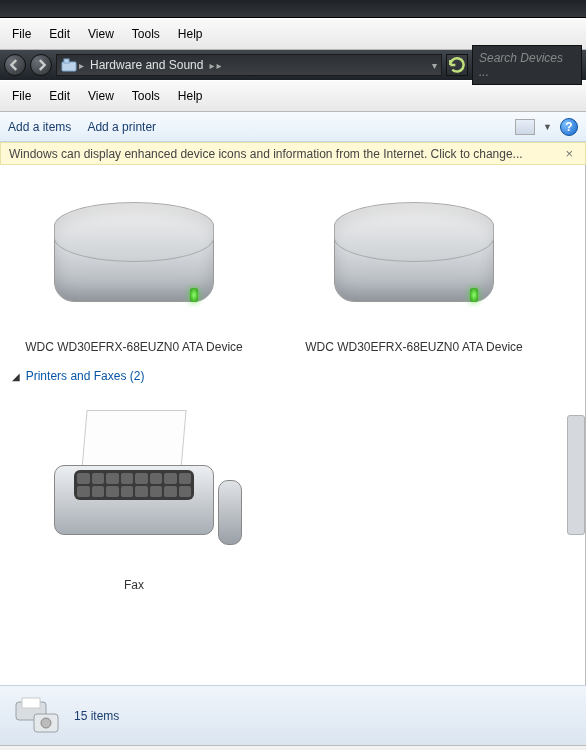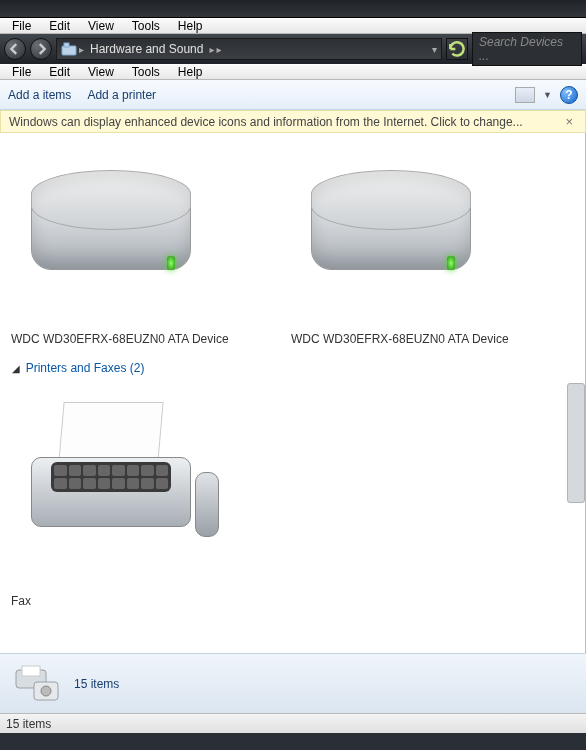--- a/index.html
+++ b/index.html
@@ -1,40 +1,40 @@
 <!DOCTYPE html>
 <html><head>
 <meta charset="utf-8">
 <style>
   * { box-sizing: border-box; margin: 0; padding: 0; font-family: "Segoe UI", Tahoma, sans-serif; font-size: 12px; }
   body { width: 586px; height: 750px; background: #2a2f36; overflow: hidden; }
   .window-outer { width: 586px; height: 18px; background: linear-gradient(#1f2328,#33373c); border-bottom:1px solid #000;}
-  .menubar { background: linear-gradient(#fafafa,#e8e8e8); border-top:1px solid #fff; border-bottom:1px solid #b8b8b8; height:16px; display:flex; align-items:center; padding:0 4px; gap:2px;}
+  .menubar { background: linear-gradient(#fafafa,#e8e8e8); border-top:1px solid #fff; border-bottom:1px solid #b8b8b8; height:32px; display:flex; align-items:center; padding:0 4px; gap:2px;}
   .menubar span { padding:2px 8px; cursor:default; }
   .navbar { height:30px; background: linear-gradient(#42474e,#1e2329); display:flex; align-items:center; padding:0 4px; gap:4px;}
   .navbtn { width:22px; height:22px; border-radius:50%; background: radial-gradient(circle at 30% 30%, #6a6f76, #2c3034); border:1px solid #111; display:flex; align-items:center; justify-content:center;}
   .navbtn svg { width:12px; height:12px; }
   .addressbar { flex:1; height:22px; background: linear-gradient(#2c3034,#3b3f44); border:1px solid #1a1a1a; display:flex; align-items:center; padding:0 4px; color:#e0e0e0; gap:2px;}
   .crumb { padding:1px 4px; cursor:default; }
   .crumb-sep { color:#aaa; font-size:10px; }
   .refresh { width:22px; height:22px; background: linear-gradient(#3b3f44,#2c3034); border:1px solid #111; display:flex; align-items:center; justify-content:center;}
-  .searchbox { width:110px; height:34px; background:#2c3034; border:1px solid #111; color:#888; font-style:italic; padding:0 6px; display:flex; align-items:center;}
+  .searchbox { width:110px; height:40px; background:#2c3034; border:1px solid #111; color:#888; font-style:italic; padding:0 6px; display:flex; align-items:center;}
   
   .toolbar { height:30px; background: linear-gradient(#f7fbff,#e4eef8); border-bottom:1px solid #c5d4e3; display:flex; align-items:center; padding:0 8px; gap:16px; position:relative;}
   .toolbar span.lnk { color:#1a3e6e; cursor:default; }
   .toolbar-right { margin-left:auto; display:flex; align-items:center; gap:8px;}
   .helpicon { width:18px; height:18px; border-radius:50%; background: radial-gradient(circle at 30% 30%, #7ec0ff, #1767c8); color:#fff; display:flex; align-items:center; justify-content:center; font-weight:bold; font-size:12px; border:1px solid #0b4f9e;}
   .viewicon { width:20px; height:16px; border:1px solid #aaa; background: linear-gradient(#e8eef7,#cdd8e6);}
   
   .infobar { background:#fff9d6; border:1px solid #e8e1a8; height:23px; display:flex; align-items:center; padding:0 8px; color:#444; position:relative;}
   .infobar .close { margin-left:auto; color:#777; cursor:default; font-size:13px; padding:0 4px;}
   
   .content { background:#fff; height:520px; overflow:auto; position:relative; border-right:1px solid #bbb;}
   .row { display:flex; padding:20px 4px 0 4px; gap:20px;}
-  .item { width:260px; display:flex; flex-direction:column; align-items:flex-start; padding:6px; border:1px solid transparent; border-radius:3px;gap:24px;}
+  .item { width:260px; display:flex; flex-direction:column; align-items:center; padding:6px; border:1px solid transparent; border-radius:3px;}
   .item.selected { background:#e6f1fb; border-color:#b8d6f2; }
   .item .label { margin-top:8px; color:#333; text-align:center; }
   .group { padding:8px 12px 0 12px; display:flex; align-items:center; gap:6px; color:#0857a6; }
   .group .arrow { color:#333; font-size:10px;}
   
   
   .hdd { width:200px; height:140px; position:relative; }
   .hdd .lid { position:absolute; top:10px; left:20px; width:160px; height:60px; background: linear-gradient(#f0f0f0,#cdd1d5); border-radius:50%/40%; border:1px solid #aaa; box-shadow: inset 0 8px 12px rgba(0,0,0,.08);}
   .hdd .body { position:absolute; top:40px; left:20px; width:160px; height:70px; background: linear-gradient(#e6e9ec,#a8aeb5); border-radius:0 0 20px 20px; border:1px solid #999; box-shadow: inset 0 -10px 16px rgba(0,0,0,.15);}
   .hdd .led { position:absolute; bottom:30px; right:36px; width:8px; height:14px; background: radial-gradient(#8fff6a,#1f8f0a); border-radius:3px; box-shadow:0 0 6px #55d63b;}

